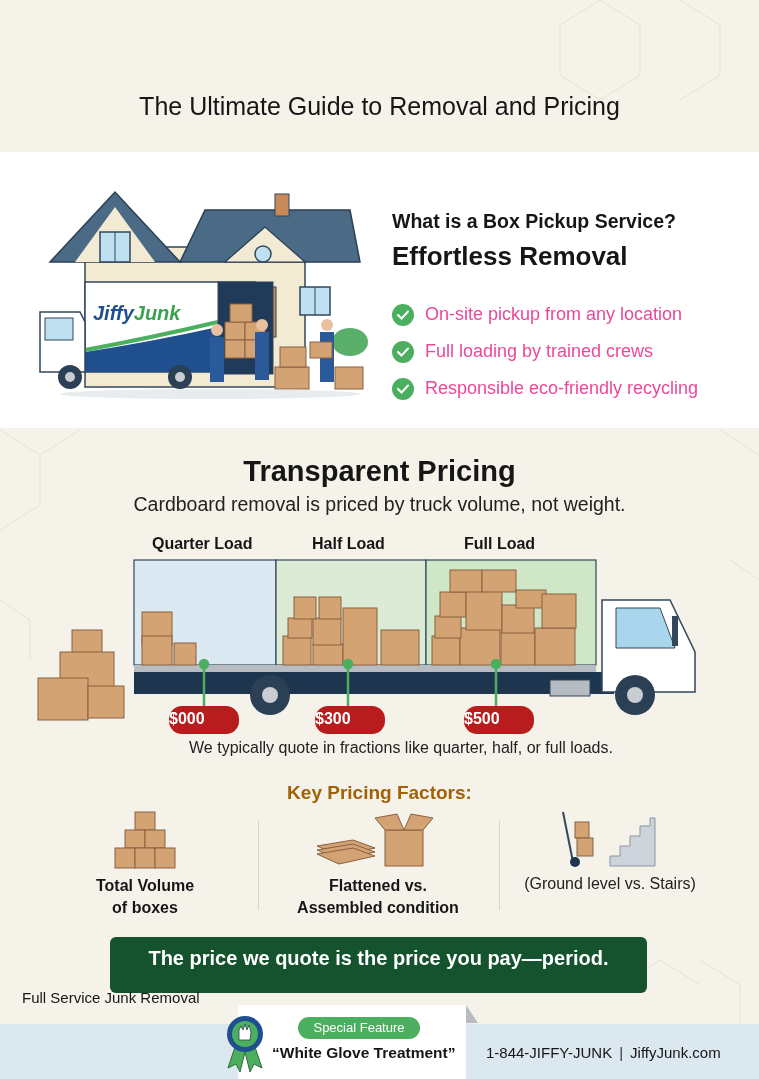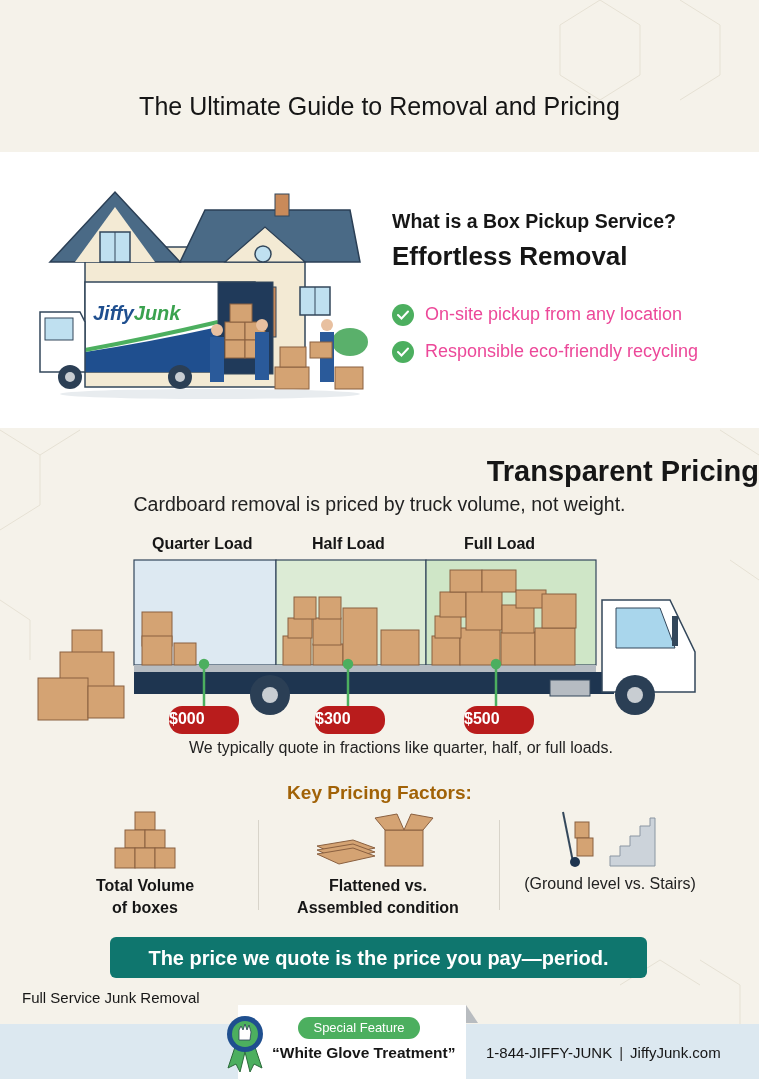--- a/index.html
+++ b/index.html
@@ -43,21 +43,21 @@
     display: flex; align-items: center; height: 37px;
     font-size: 18px; color: #ec4899;
   }
   .check {
     width: 22px; height: 22px; border-radius: 50%; background: #4caf5f;
     display: inline-flex; align-items: center; justify-content: center;
     margin-right: 11px; flex: 0 0 22px;
   }
   
   .pricing-title {
-    position: absolute; left: 0; right: 0; top: 455px; text-align: right;
+    position: absolute; left: 0; right: 0; top: 455px; text-align: center;
     font-size: 29px; font-weight: 700; color: #161616;
   }
   .pricing-sub {
     position: absolute; left: 0; right: 0; top: 493px; text-align: center;
     font-size: 19.5px; color: #222;
   }
   .load-label {
     position: absolute; top: 535px; font-size: 16px; font-weight: 700; color: #161616;
   }
   .truck { position: absolute; left: 30px; top: 552px; width: 690px; height: 170px; }
@@ -77,22 +77,22 @@
   .factor {
     position: absolute; top: 810px; width: 240px; text-align: center;
   }
   .factor-icon { height: 60px; }
   .factor-label { font-size: 16px; font-weight: 700; color: #161616; line-height: 20px; margin-top: 2px; }
   .factor-sub { font-size: 16px; color: #222; line-height: 20px; }
   .divider {
     position: absolute; top: 820px; width: 1px; height: 90px; background: #d8d4ca;
   }
   .promise {
-    position: absolute; left: 110px; top: 937px; width: 537px; height: 41px;
-    background: #0f766e; border-radius: 6px; color: #fff;
+    position: absolute; left: 110px; top: 937px; width: 537px; height: 56px;
+    background: #14532d; border-radius: 6px; color: #fff;
     font-size: 20px; font-weight: 700; text-align: center; line-height: 42px;
   }
   
   .footer {
     position: absolute; left: 0; top: 1024px; width: 759px; height: 55px;
     background: #dce8f0;
   }
   .foot-left {
     position: absolute; left: 22px; top: 989px; font-size: 15px; color: #161616;
   }
@@ -202,20 +202,28 @@
             </svg>
         </span>
         <span>On-site pickup from any location</span>
       </li>
       <li>
         <span class="check">
           <svg width="12" height="10" viewBox="0 0 12 10">
               <path d="M1 5 L4.5 8.5 L11 1.5" stroke="#fff" stroke-width="2" fill="none" stroke-linecap="round"></path>
             </svg>
         </span>
+        <span>Full loading by trained crews</span>
+      </li>
+      <li>
+        <span class="check">
+          <svg width="12" height="10" viewBox="0 0 12 10">
+              <path d="M1 5 L4.5 8.5 L11 1.5" stroke="#fff" stroke-width="2" fill="none" stroke-linecap="round"></path>
+            </svg>
+        </span>
         <span>Responsible eco-friendly recycling</span>
       </li>
     </ul>
   </div>
 </div>
 
 <div class="pricing-title">Transparent Pricing</div>
 <div class="pricing-sub">Cardboard removal is priced by truck volume, not weight.</div>
 
 <div class="load-label" style="left:152px">Quarter Load</div>

